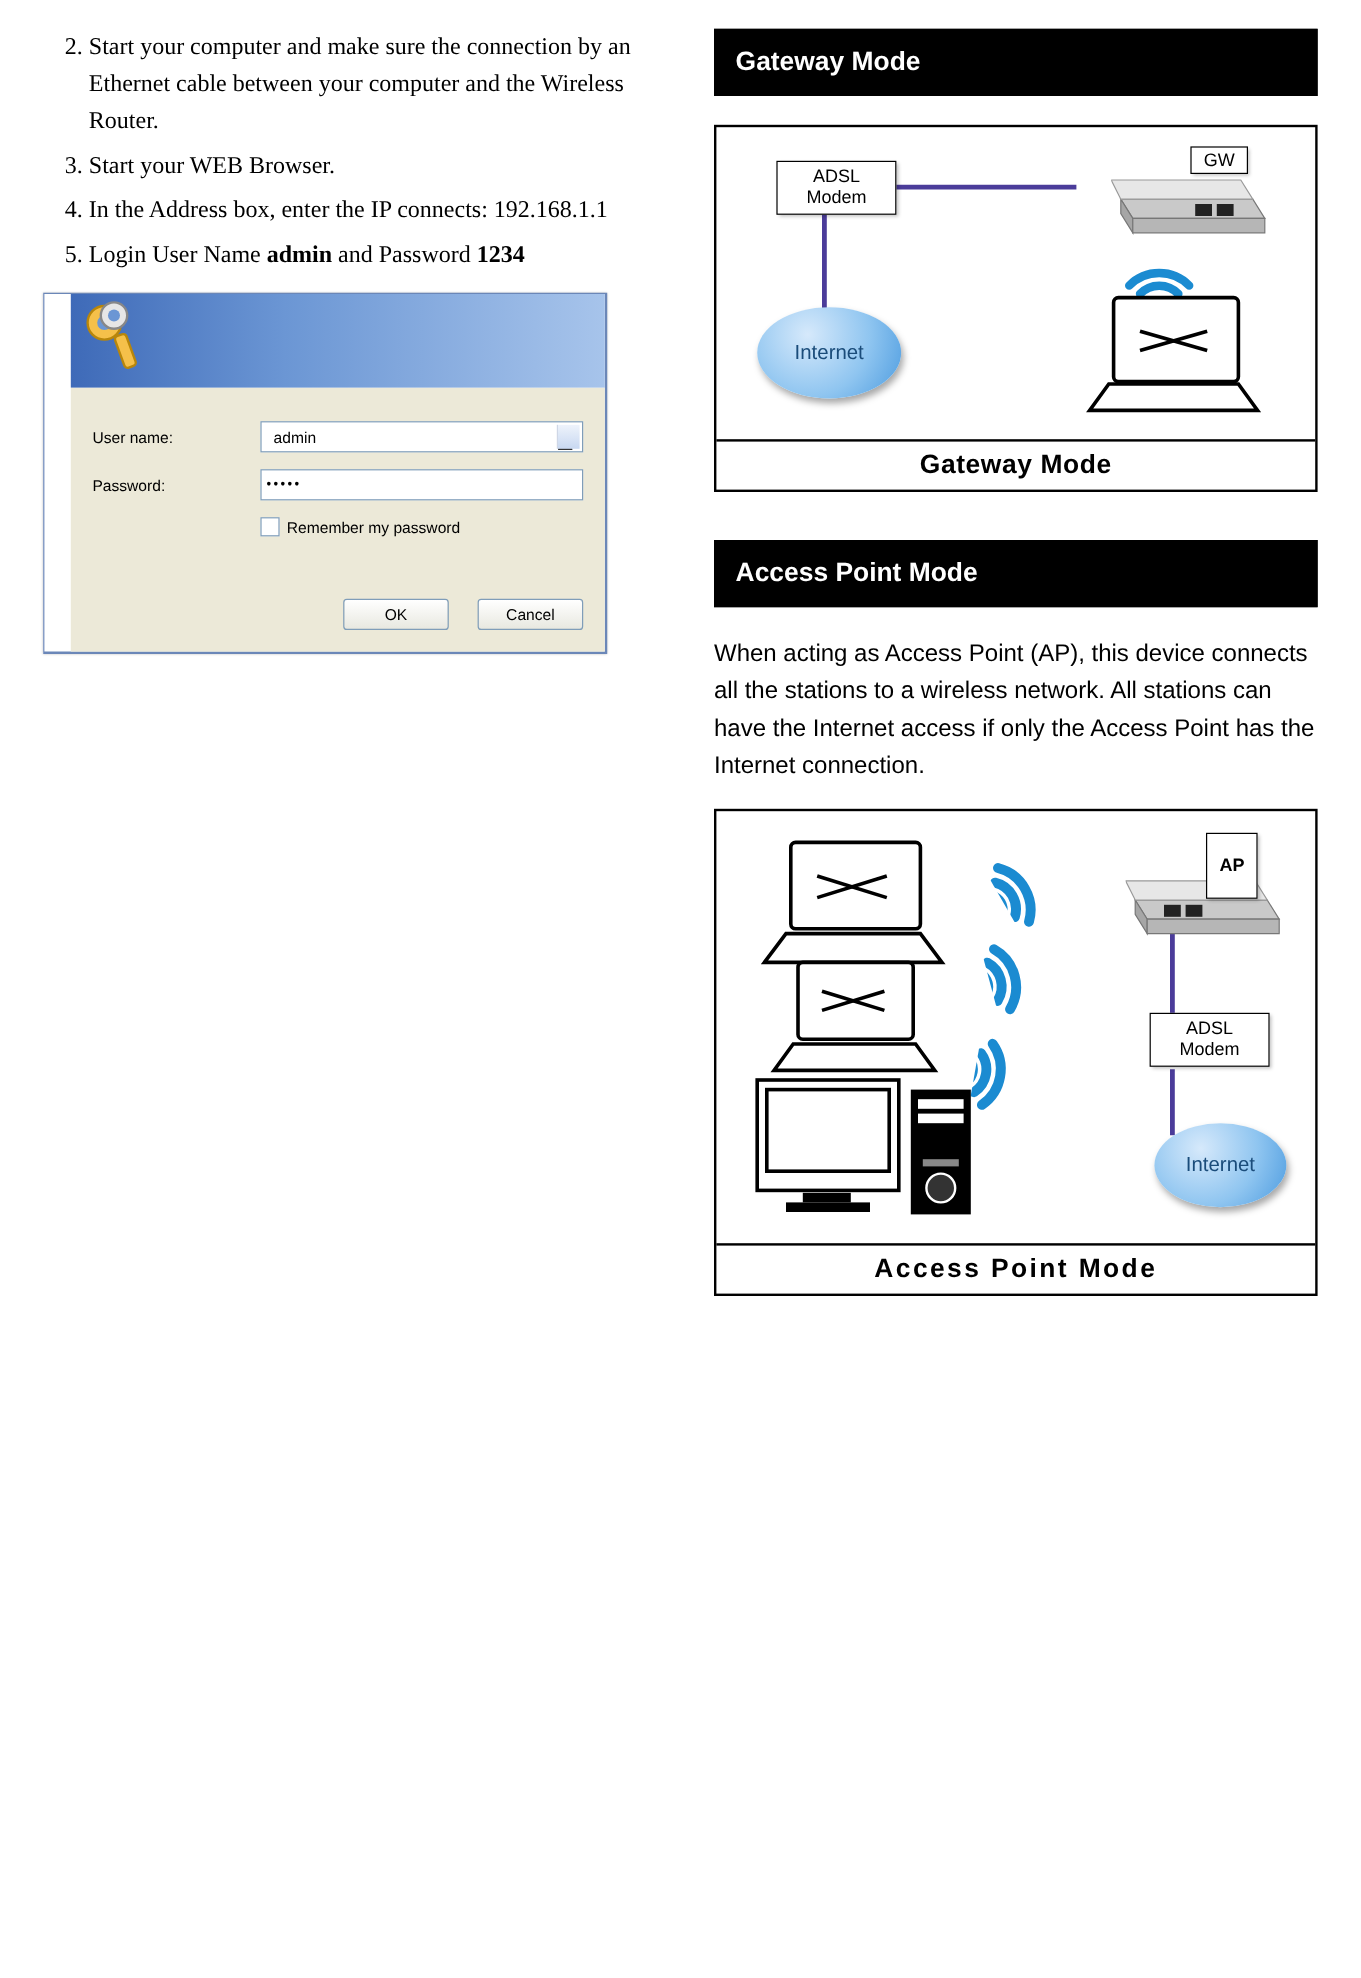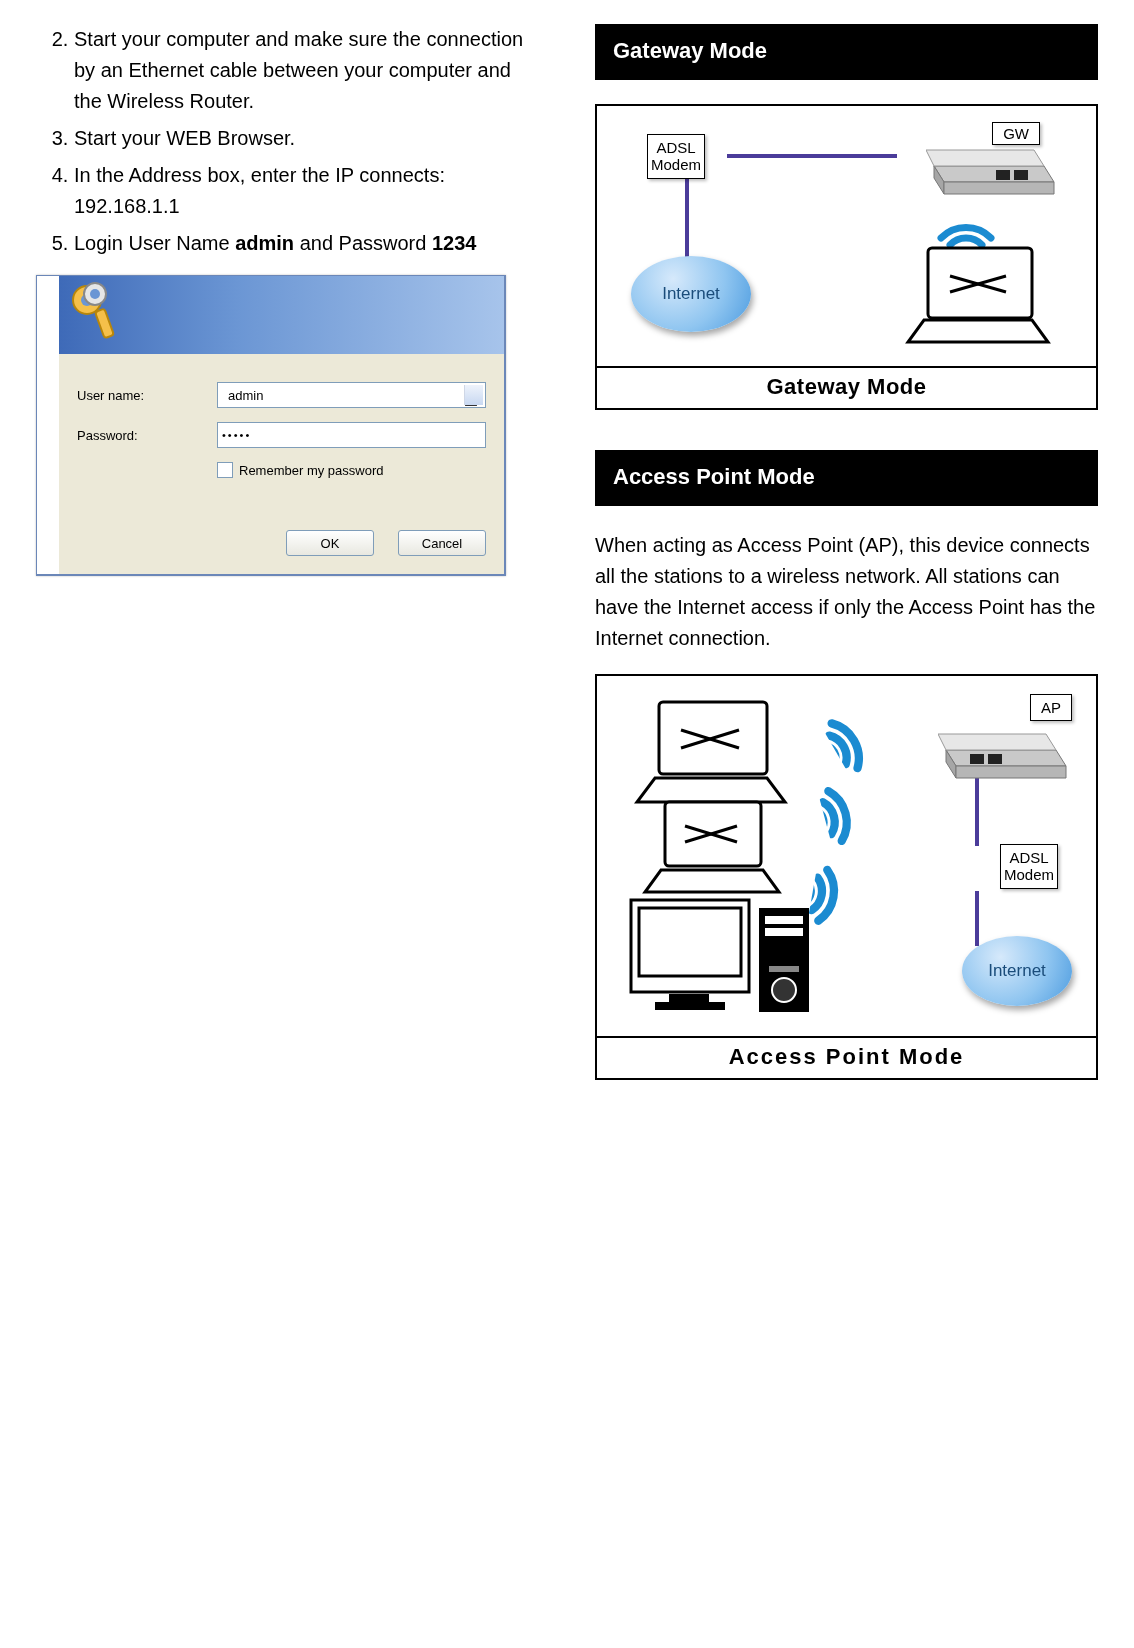--- a/index.html
+++ b/index.html
@@ -15,21 +15,21 @@
   .section-hd{
     background:#000;
     color:#fff;
     border:4px solid #000;
     padding:10px 14px 12px 14px;
     font-weight:bold;
     font-size:22px;
     margin-bottom:24px;
   }
   .body-text{font-size:20px;line-height:1.55;}
-  ol.steps{padding-left:38px;margin:0 0 16px 0;}
+  ol.steps{padding-left:38px;margin:0 0 16px 0;font-family:Liberation Serif, serif;}
   ol.steps li{margin-bottom:6px;}
   
   .dlg{
     width:445px;
     border:1px solid #6b87b8;
     border-bottom:2px solid #6b87b8;
     border-right:2px solid #6b87b8;
     box-shadow:0 0 2px rgba(0,0,0,.25);
     font-family:Tahoma,Arial,sans-serif;
     font-size:13px;
@@ -75,21 +75,21 @@
     text-align:center;font-weight:bold;
     font-size:22px;letter-spacing:.5px;
     padding:6px 0 8px 0;
   }
   .diagram-area{position:relative;height:260px;}
   .gw-area{height:260px;}
   .ap-area{height:360px;}
   .label-box{
     position:absolute;background:#fff;border:1px solid #000;
     font-size:15px;text-align:center;line-height:1.15;
-    padding:4px 3px;box-shadow:2px 2px 3px rgba(0,0,0,.25);
+    padding:4px 24px;box-shadow:2px 2px 3px rgba(0,0,0,.25);
   }
   .internet-bubble{
     position:absolute;width:120px;height:76px;border-radius:50%;
     background:radial-gradient(circle at 35% 30%,#d6e9fb 0%,#8fc5f0 55%,#4a9adf 100%);
     box-shadow:2px 4px 6px rgba(0,0,0,.35);
     display:flex;align-items:center;justify-content:center;
     font-size:17px;color:#1a4c7a;text-align:center;
   }
   .router-box{position:absolute;}
   .wifi-waves{position:absolute;}
@@ -206,21 +206,21 @@
         </svg>
 
         <svg class="router-box" style="right:28px;top:34px;" width="130" height="72" viewBox="0 0 130 72">
           <polygon points="8,40 118,40 128,56 18,56" fill="#c9c9c9" stroke="#777"></polygon>
           <polygon points="8,40 8,52 18,68 18,56" fill="#a6a6a6" stroke="#777"></polygon>
           <polygon points="18,56 128,56 128,68 18,68" fill="#b6b6b6" stroke="#777"></polygon>
           <polygon points="8,40 118,40 108,24 0,24" fill="#e7e7e7" stroke="#999"></polygon>
           <rect x="32" y="44" width="14" height="10" fill="#222"></rect>
           <rect x="50" y="44" width="14" height="10" fill="#222"></rect>
         </svg>
-        <div class="label-box" style="right:24px;top:18px;padding:4px 10px;">AP</div>
+        <div class="label-box" style="right:48px;top:18px;padding:18px 10px;font-weight:bold;">AP</div>
         <div class="label-box" style="right: 38px; top: 168px; white-space: pre-line;">ADSL
 Modem</div>
         <div class="internet-bubble" style="right:24px;top:260px;width:110px;height:70px;">
           <span>Internet</span>
         </div>
 
         <svg class="wifi-waves" style="left:230px;top:36px;transform:rotate(60deg);" width="62" height="52" viewBox="0 0 60 50">
           <path d="M5 40a35 35 0 0150 0" fill="none" stroke="#1b8bd1" stroke-width="8" stroke-linecap="round"></path>
           <path d="M14 48a22 22 0 0132 0" fill="none" stroke="#1b8bd1" stroke-width="8" stroke-linecap="round"></path>
           <path d="M22 55a12 12 0 0116 0" fill="none" stroke="#1b8bd1" stroke-width="8" stroke-linecap="round"></path>

